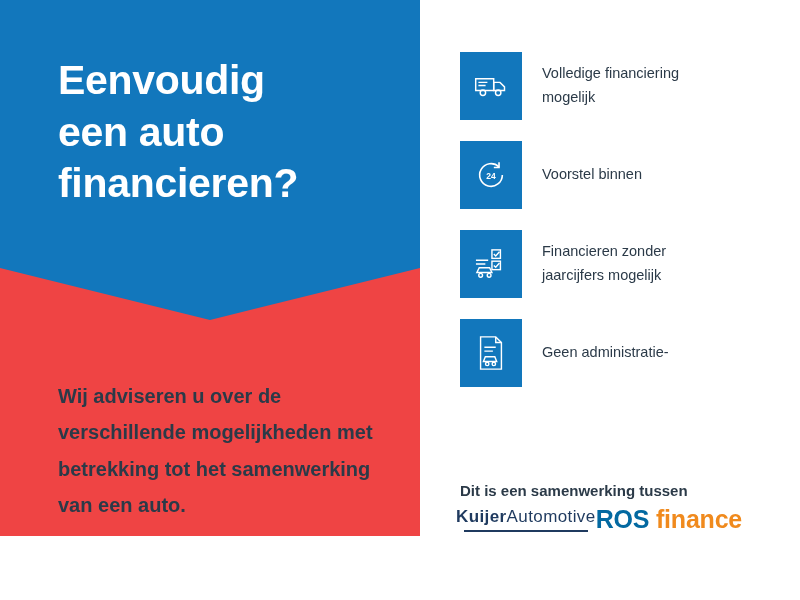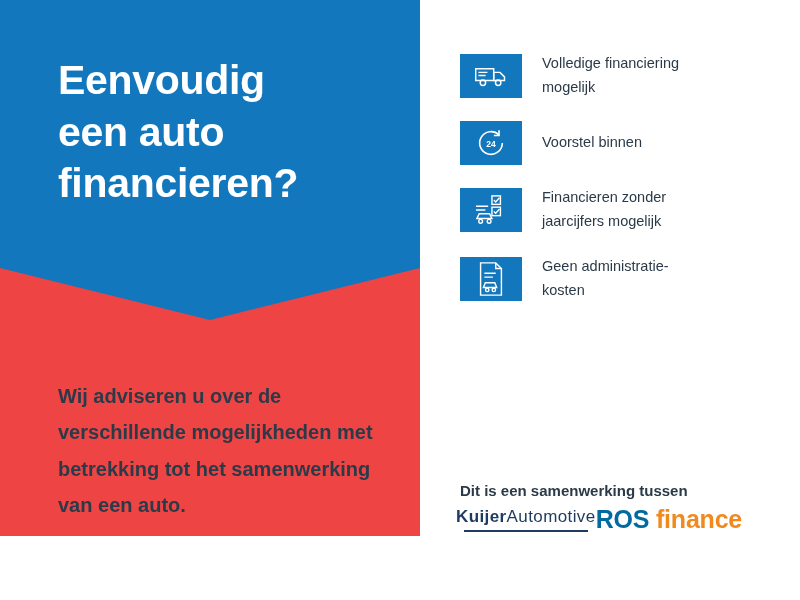--- a/index.html
+++ b/index.html
@@ -104,21 +104,21 @@
     width: 330px;
   }
   .usp {
     display: flex;
     align-items: center;
     margin-bottom: 21px;
   }
   .usp-icon {
     flex: 0 0 auto;
     width: 62px;
-    height: 44px;
+    height: 68px;
     background: #1277bc;
     display: flex;
     align-items: center;
     justify-content: center;
   }
   .usp-text {
     margin-left: 20px;
     color: #2b3a48;
     font-size: 14.5px;
     line-height: 1.65;
@@ -257,21 +257,20 @@
             <path d="M5 2h16l6 6v28H5z"></path>
             <path d="M21 2v6h6"></path>
             <path d="M9 13h12M9 17h9"></path>
             <path d="M8 28h14l-2-5H10z"></path>
             <circle cx="12" cy="30.5" r="1.8"></circle>
             <circle cx="19" cy="30.5" r="1.8"></circle>
           </svg>
         </div>
         <div class="usp-text">
           <div>Geen administratie-</div>
-          <div>kosten</div>
         </div>
       </div>
 
     </div>
 
     <div class="partner-title">Dit is een samenwerking tussen</div>
 
     <div class="logos">
       <div class="logo-kuijer">
         <div class="kuijer-word">

